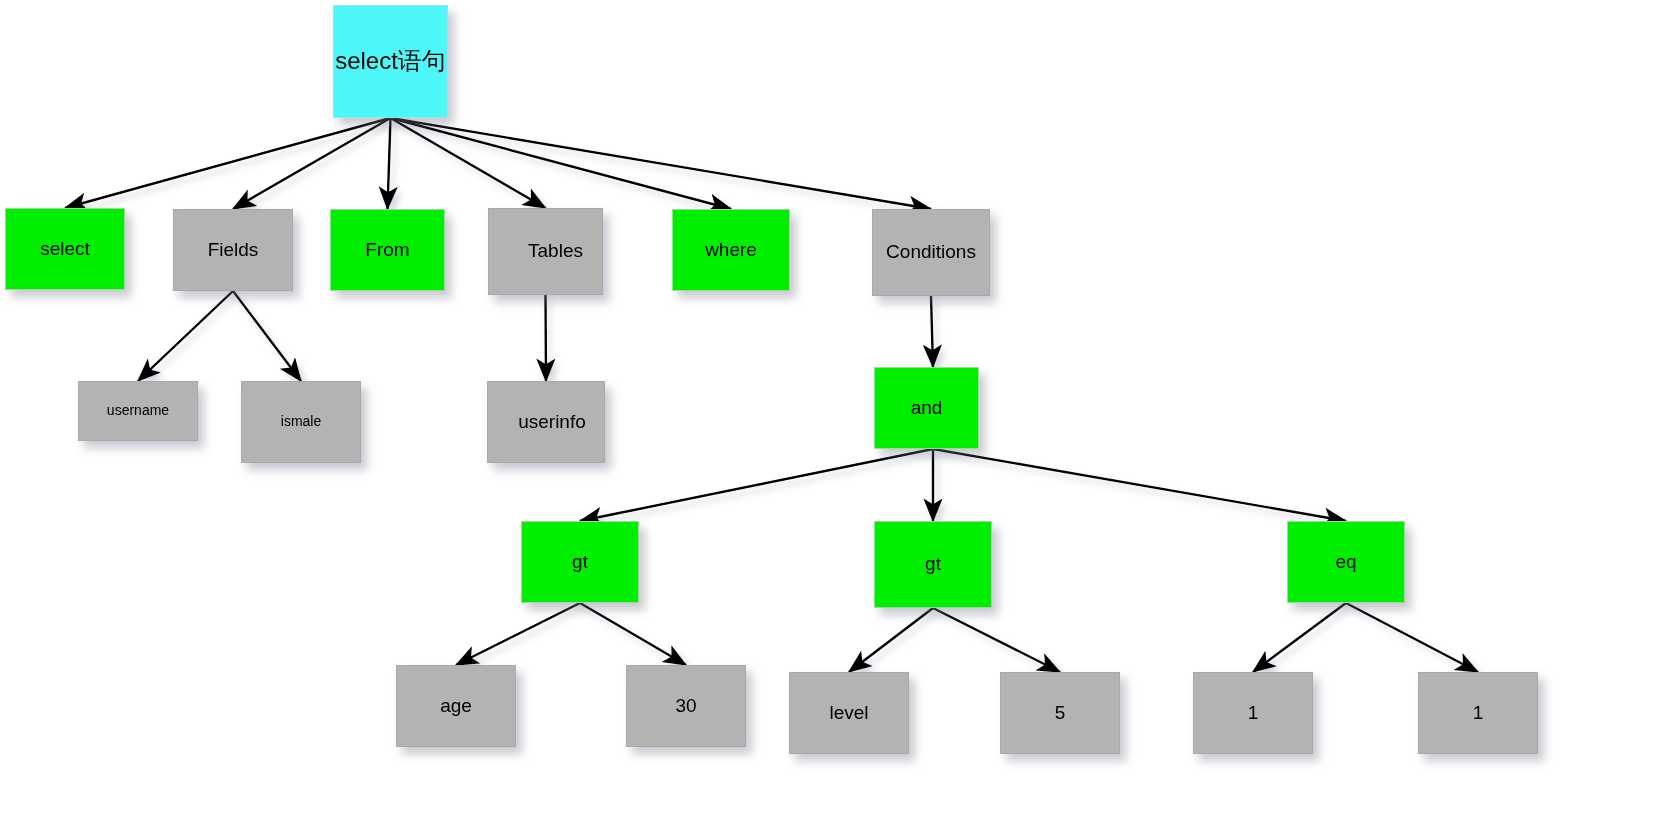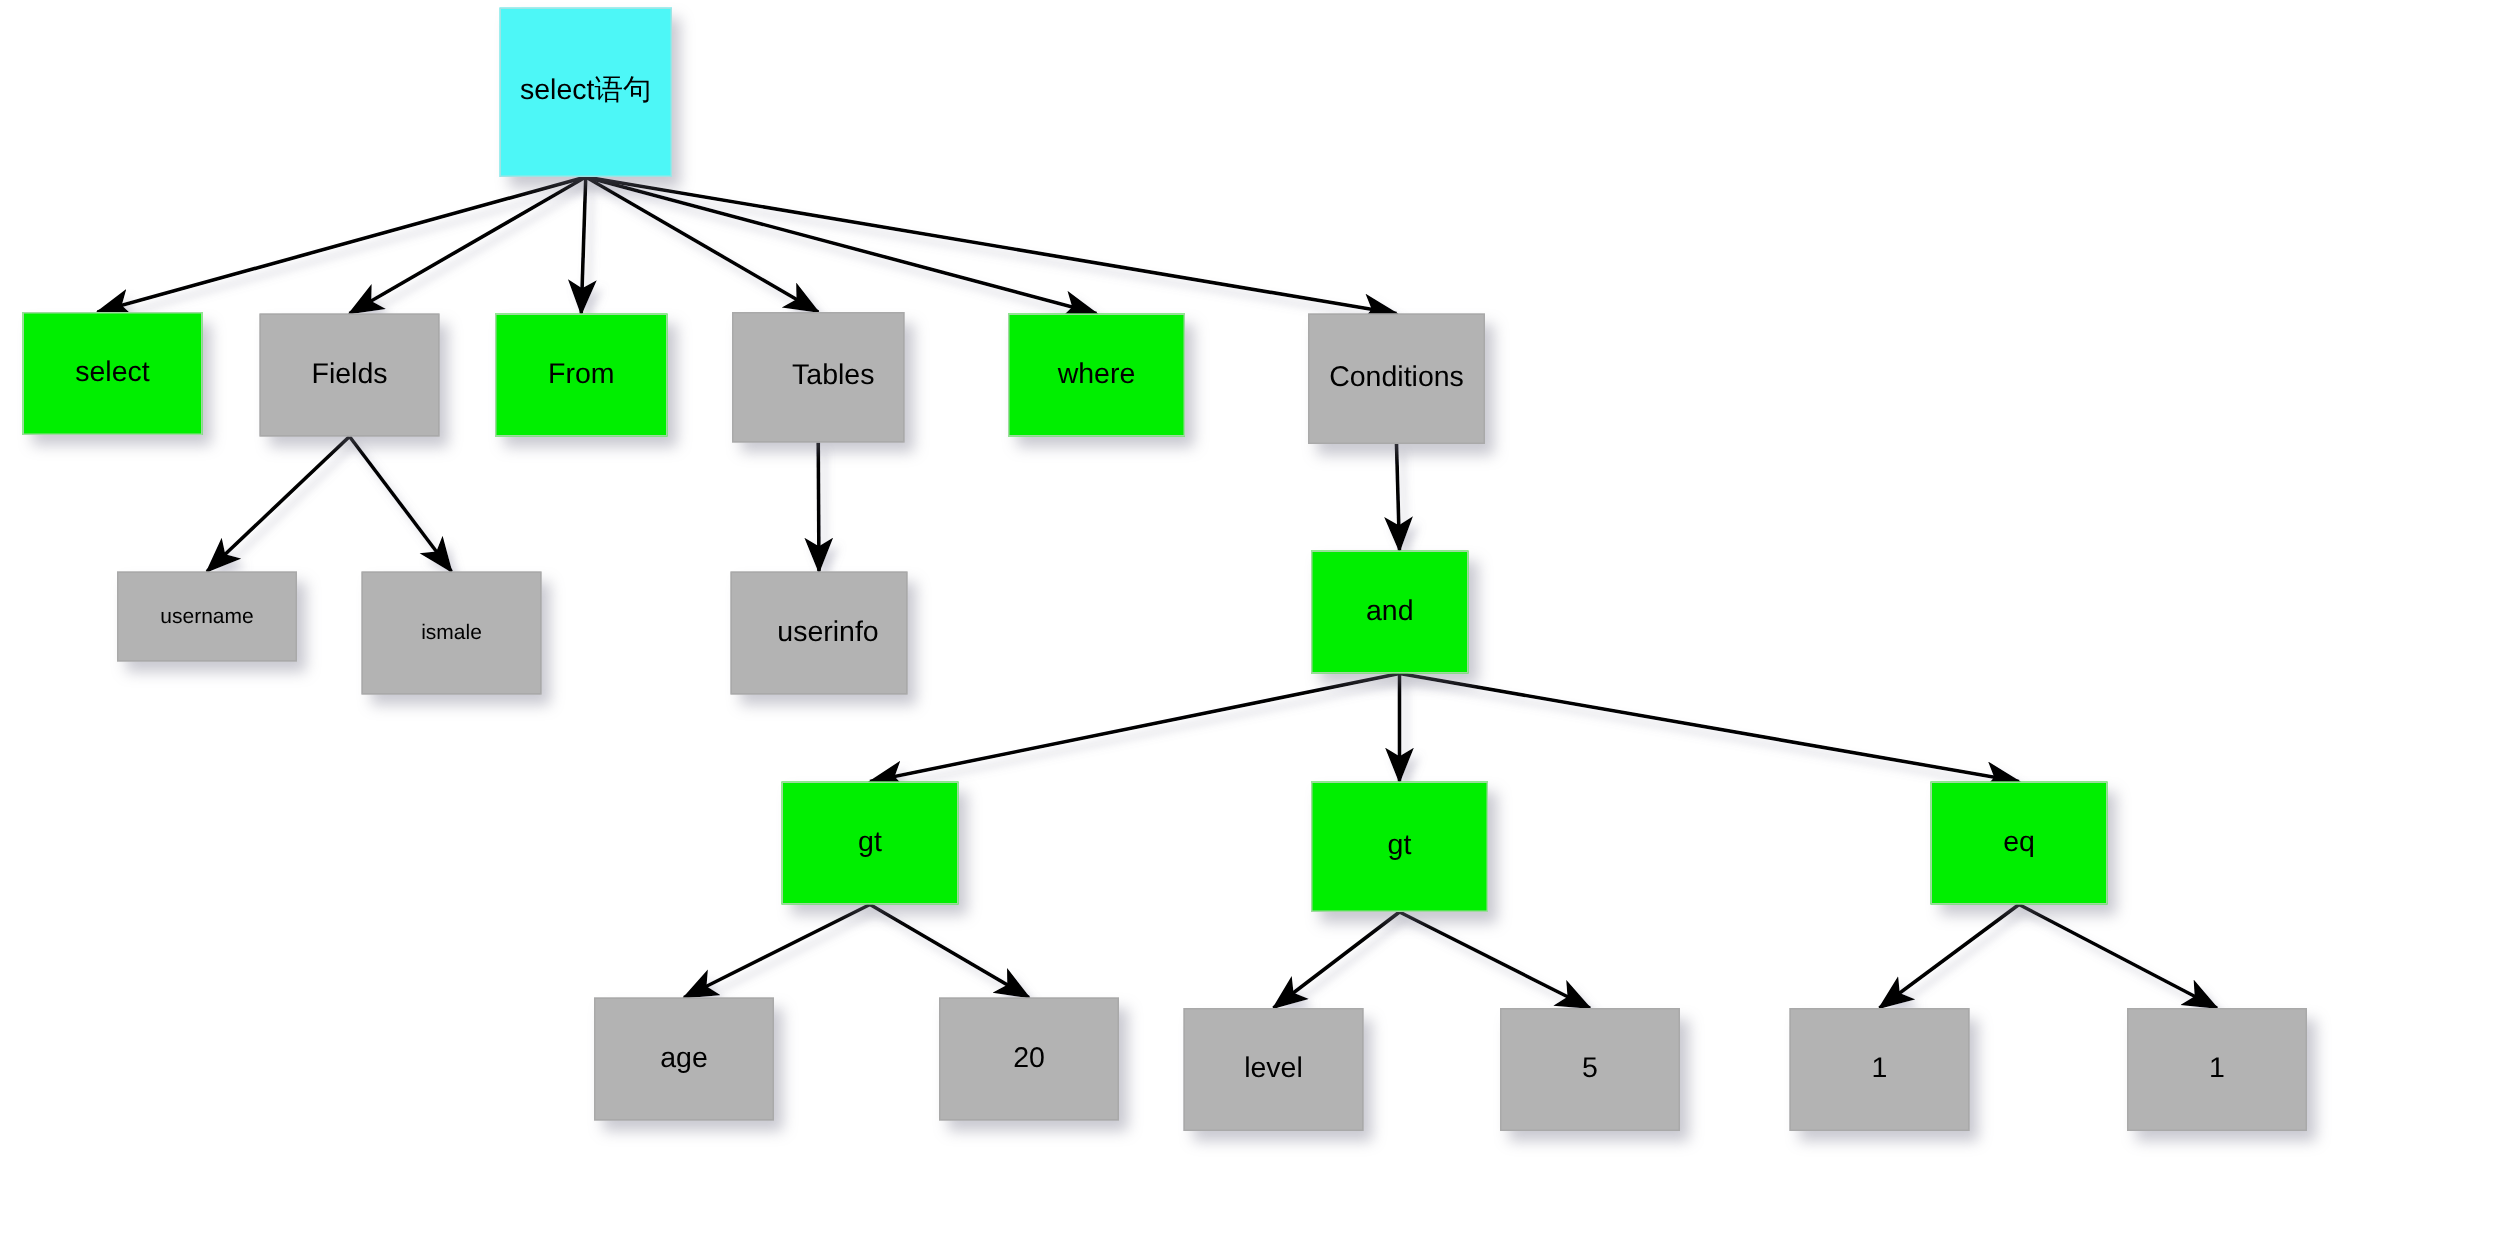--- a/index.html
+++ b/index.html
@@ -38,21 +38,21 @@
     box-shadow: 6px 7px 9px rgba(120,120,140,0.40);
     z-index: 2;
   }
   .node-label {
     display: block;
     white-space: nowrap;
   }
   .fill-green  { background: #00ef00; border-color: #9fd99f; }
   .fill-gray   { background: #b3b3b3; border-color: #a9a9a9; }
   .fill-cyan   { background: #4df7f7; border-color: #9fe4e4; }
-  .fs-lg  { font-size: 19px; }
+  .fs-lg  { font-size: 24px; }
   .fs-md  { font-size: 19px; }
   .fs-sm  { font-size: 14px; }
 </style>
 </head>
 <body>
 
 <div id="canvas">
   <svg id="edge-layer" viewBox="0 0 1665 828" xmlns="http://www.w3.org/2000/svg">
     <defs>
       <marker id="arrowhead" markerWidth="11" markerHeight="11" refX="9.4" refY="4" orient="auto" markerUnits="strokeWidth">
@@ -81,21 +81,21 @@
         <line x1="933" y1="608" x2="849" y2="672"></line>
         <line x1="933" y1="608" x2="1060" y2="672"></line>
         <line x1="1346" y1="603" x2="1253" y2="672"></line>
         <line x1="1346" y1="603" x2="1478" y2="672"></line>
       </g>
   </svg>
   <div id="nodes">
       <div class="node fill-cyan fs-lg" style="left: 333px; top: 5px; width: 115px; height: 113px;">
         <span class="node-label">select语句</span>
       </div>
-      <div class="node fill-green fs-md" style="left: 15px; top: 208px; width: 120px; height: 82px;">
+      <div class="node fill-green fs-md" style="left: 5px; top: 208px; width: 120px; height: 82px;">
         <span class="node-label">select</span>
       </div>
       <div class="node fill-gray fs-md" style="left: 173px; top: 209px; width: 120px; height: 82px;">
         <span class="node-label">Fields</span>
       </div>
       <div class="node fill-green fs-md" style="left: 330px; top: 209px; width: 115px; height: 82px;">
         <span class="node-label">From</span>
       </div>
       <div class="node fill-gray fs-md" style="left: 488px; top: 208px; width: 115px; height: 87px; padding-left: 20px;">
         <span class="node-label">Tables</span>
@@ -124,21 +124,21 @@
       <div class="node fill-green fs-md" style="left: 874px; top: 521px; width: 118px; height: 87px;">
         <span class="node-label">gt</span>
       </div>
       <div class="node fill-green fs-md" style="left: 1287px; top: 521px; width: 118px; height: 82px;">
         <span class="node-label">eq</span>
       </div>
       <div class="node fill-gray fs-md" style="left: 396px; top: 665px; width: 120px; height: 82px;">
         <span class="node-label">age</span>
       </div>
       <div class="node fill-gray fs-md" style="left: 626px; top: 665px; width: 120px; height: 82px;">
-        <span class="node-label">20</span>
+        <span class="node-label">30</span>
       </div>
       <div class="node fill-gray fs-md" style="left: 789px; top: 672px; width: 120px; height: 82px;">
         <span class="node-label">level</span>
       </div>
       <div class="node fill-gray fs-md" style="left: 1000px; top: 672px; width: 120px; height: 82px;">
         <span class="node-label">5</span>
       </div>
       <div class="node fill-gray fs-md" style="left: 1193px; top: 672px; width: 120px; height: 82px;">
         <span class="node-label">1</span>
       </div>

